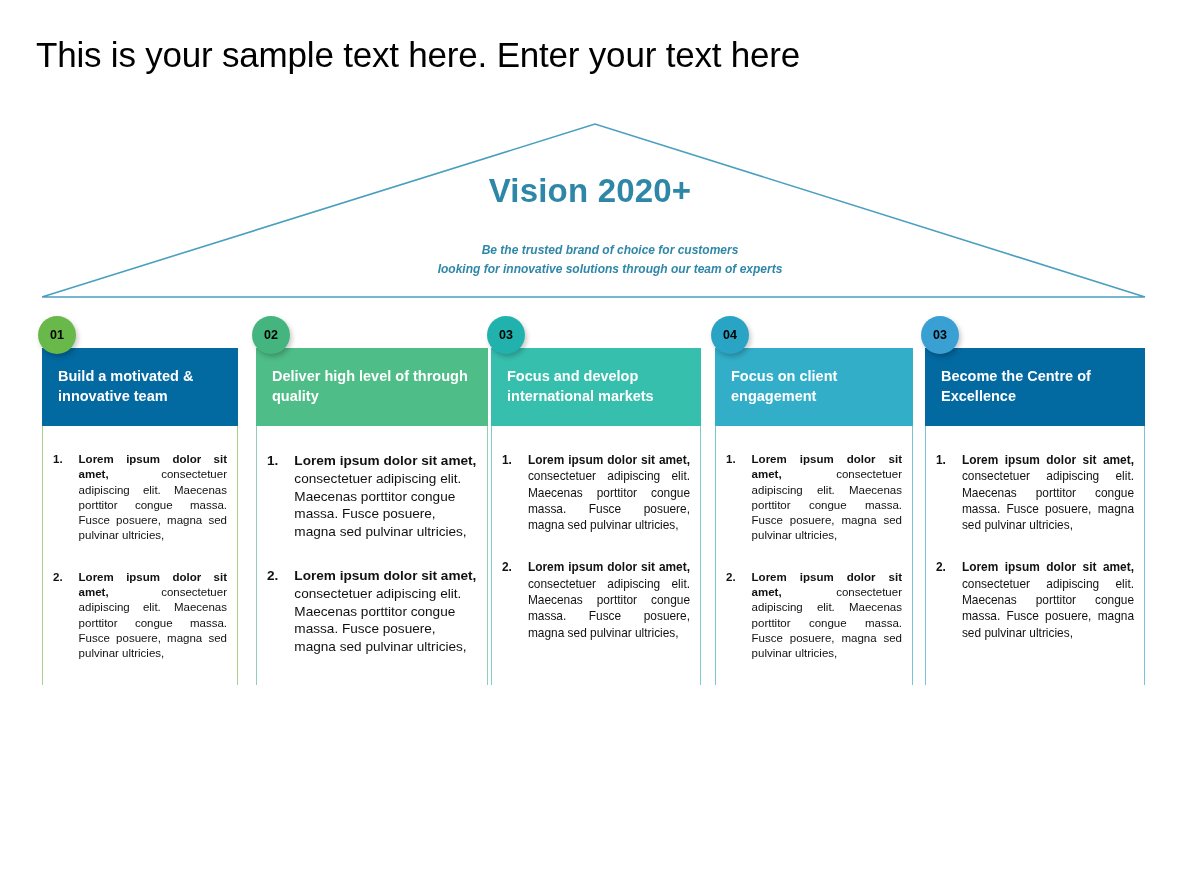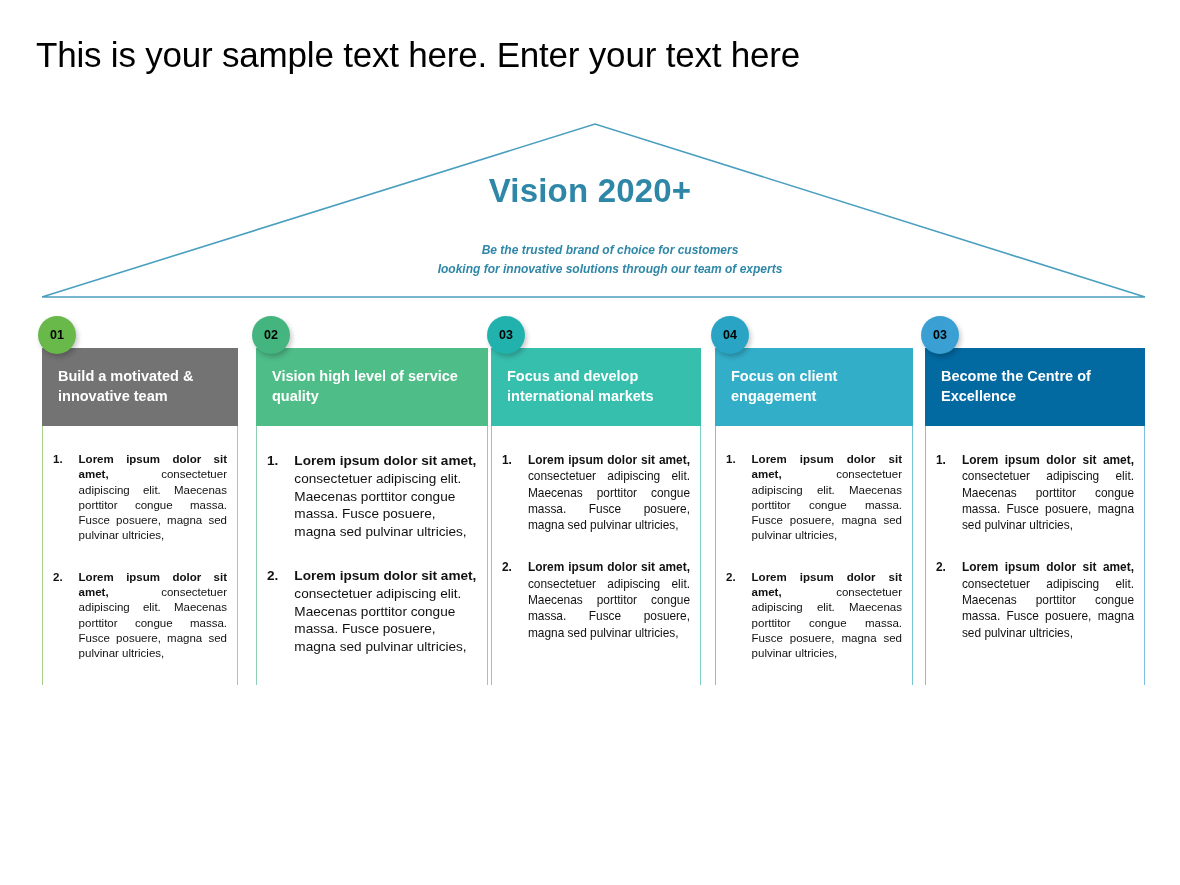--- a/index.html
+++ b/index.html
@@ -158,35 +158,35 @@
     <div id="vision-heading" style="color: rgb(47, 135, 168);">Vision 2020+</div>
     <div id="vision-subtitle" style="color: rgb(47, 135, 168);">
       <span class="line">Be the trusted brand of choice for customers</span>
       <span class="line">looking for innovative solutions through our team of experts</span>
     </div>
   </div>
 
   <div id="pillars">
       <div class="pillar c1" style="left: 42px; width: 196px;">
         <div class="badge" style="background: rgb(104, 184, 74);">01</div>
-        <div class="pillar-head" style="background: #737373;"><span>Build a motivated &amp; innovative team</span></div>
+        <div class="pillar-head" style="background: #0369a1;"><span>Build a motivated &amp; innovative team</span></div>
         <div class="pillar-body" style="border-color: rgb(168, 207, 140);">
           <div class="bullet">
             <span class="num">1.</span>
             <span class="txt"><span class="lead">Lorem ipsum dolor sit amet,</span><span> consectetuer adipiscing elit. Maecenas porttitor congue massa. Fusce posuere, magna sed pulvinar ultricies,</span></span>
           </div>
           <div class="bullet">
             <span class="num">2.</span>
             <span class="txt"><span class="lead">Lorem ipsum dolor sit amet,</span><span> consectetuer adipiscing elit. Maecenas porttitor congue massa. Fusce posuere, magna sed pulvinar ultricies,</span></span>
           </div>
         </div>
       </div>
       <div class="pillar c2" style="left: 256px; width: 232px; border-radius: 30px;">
         <div class="badge" style="background: rgb(68, 181, 126);">02</div>
-        <div class="pillar-head" style="background: rgb(78, 189, 135);"><span>Vision  high level of service quality</span></div>
+        <div class="pillar-head" style="background: rgb(78, 189, 135);"><span>Deliver  high level of through quality</span></div>
         <div class="pillar-body" style="border-color: rgb(143, 207, 178);">
           <div class="bullet">
             <span class="num">1.</span>
             <span class="txt"><span class="lead">Lorem ipsum dolor sit amet,</span><span> consectetuer adipiscing elit. Maecenas porttitor congue massa. Fusce posuere, magna sed pulvinar ultricies,</span></span>
           </div>
           <div class="bullet">
             <span class="num">2.</span>
             <span class="txt"><span class="lead">Lorem ipsum dolor sit amet,</span><span> consectetuer adipiscing elit. Maecenas porttitor congue massa. Fusce posuere, magna sed pulvinar ultricies,</span></span>
           </div>
         </div>

